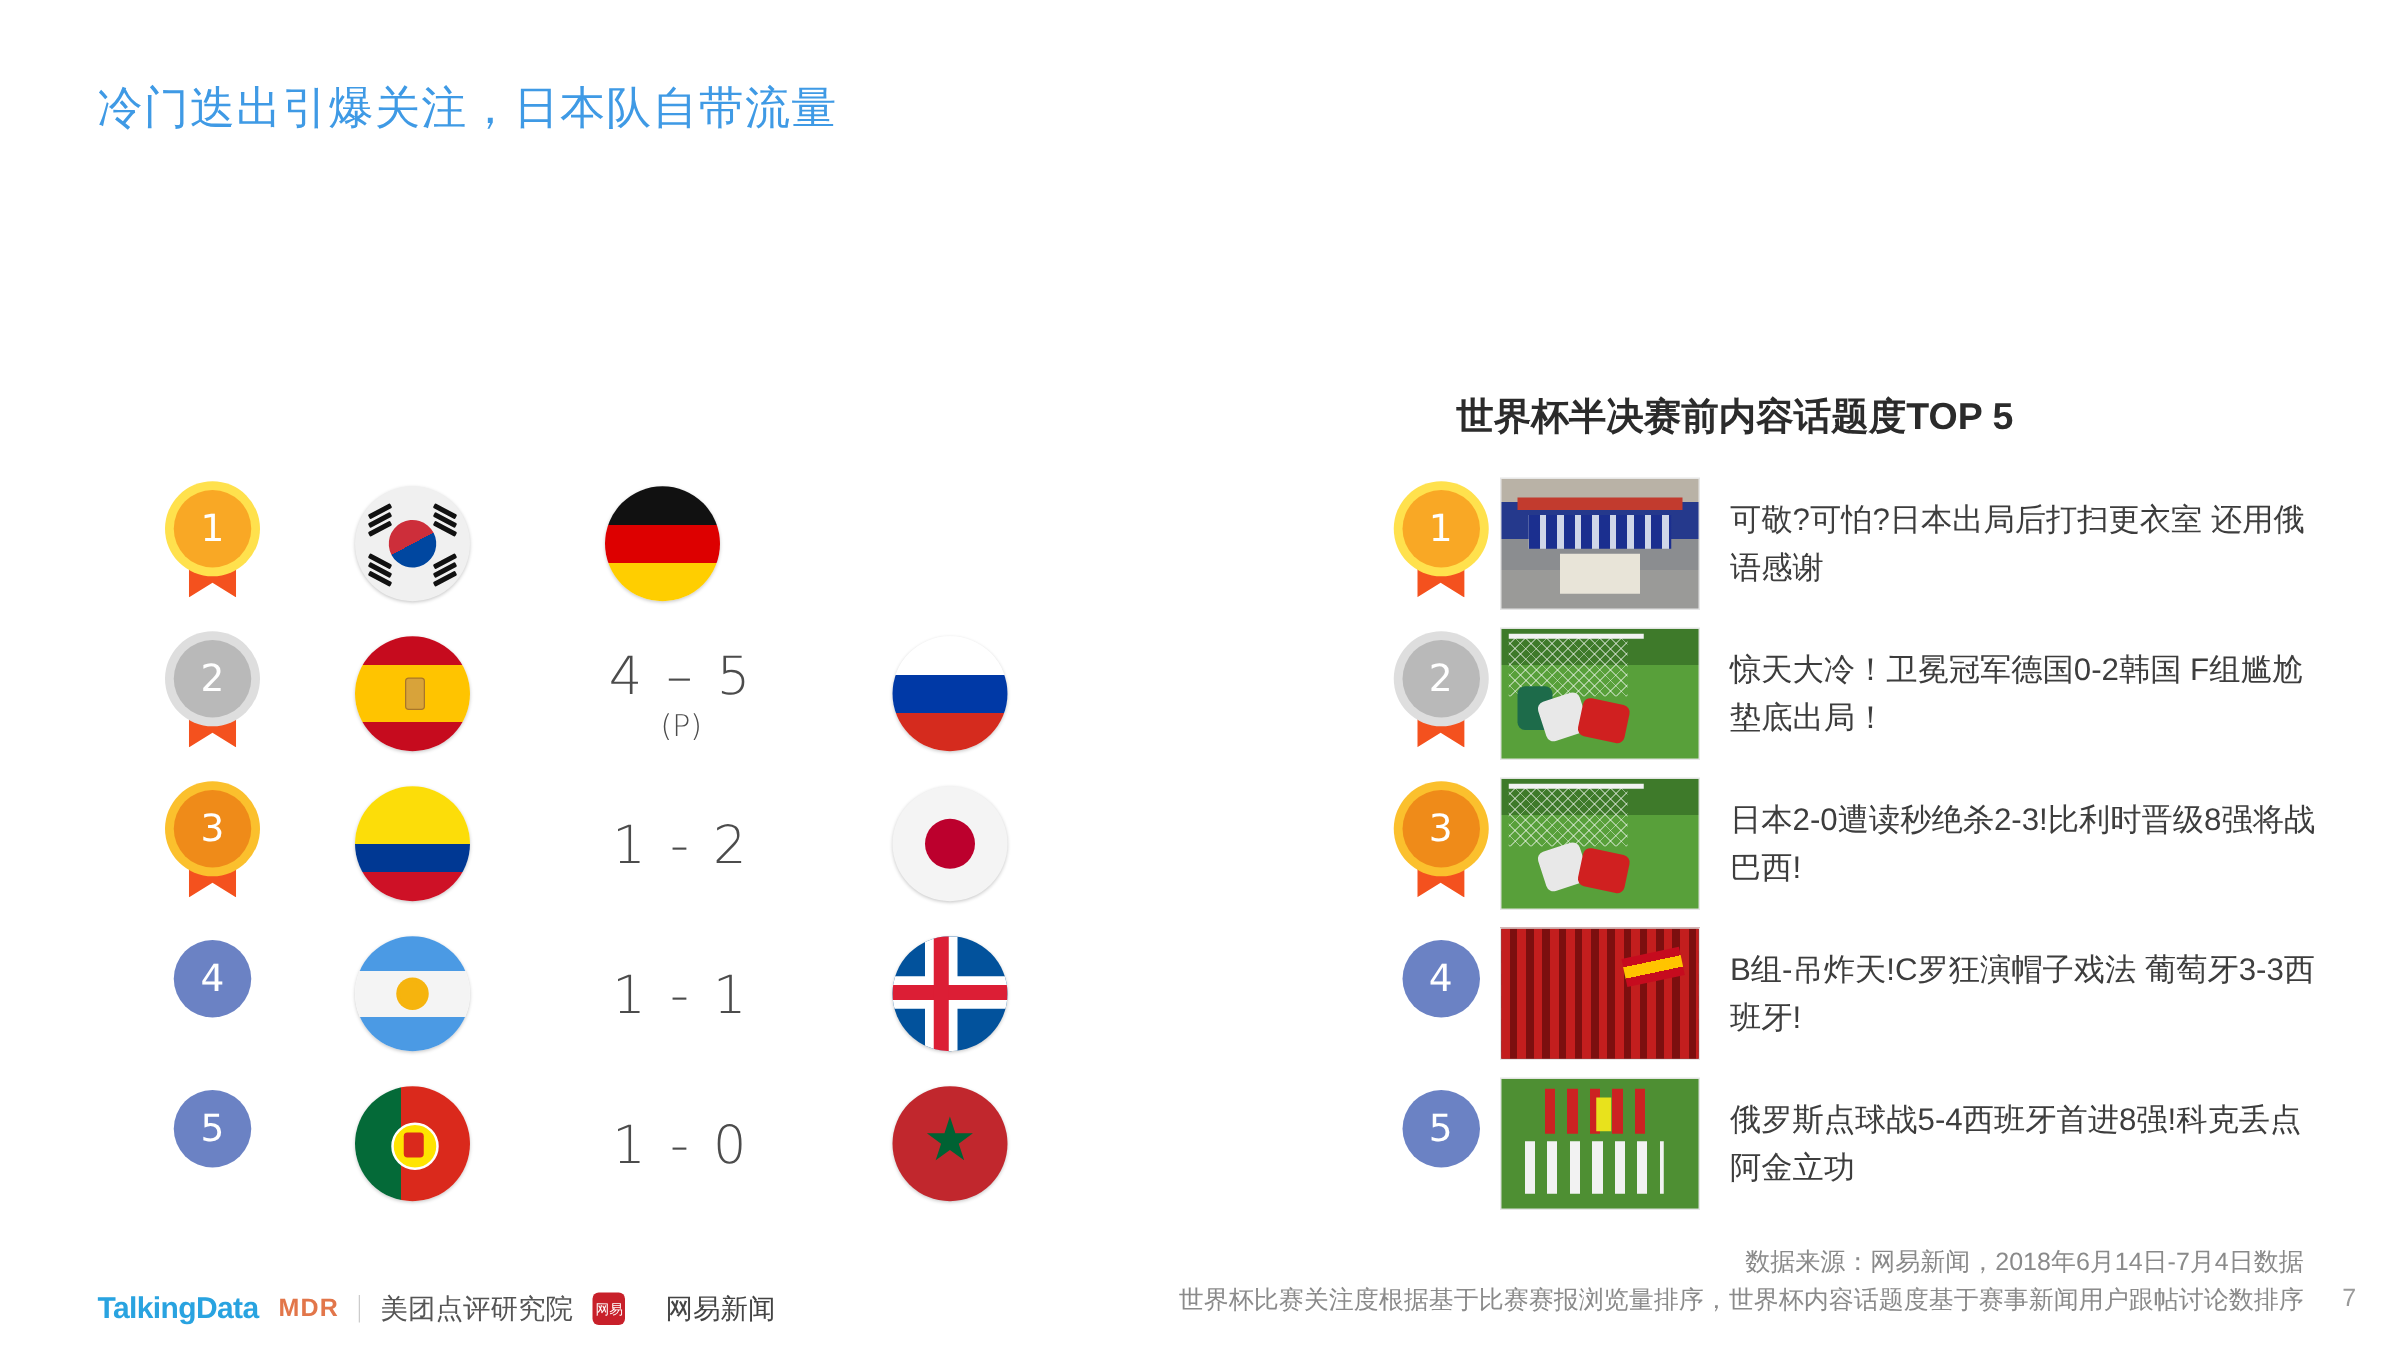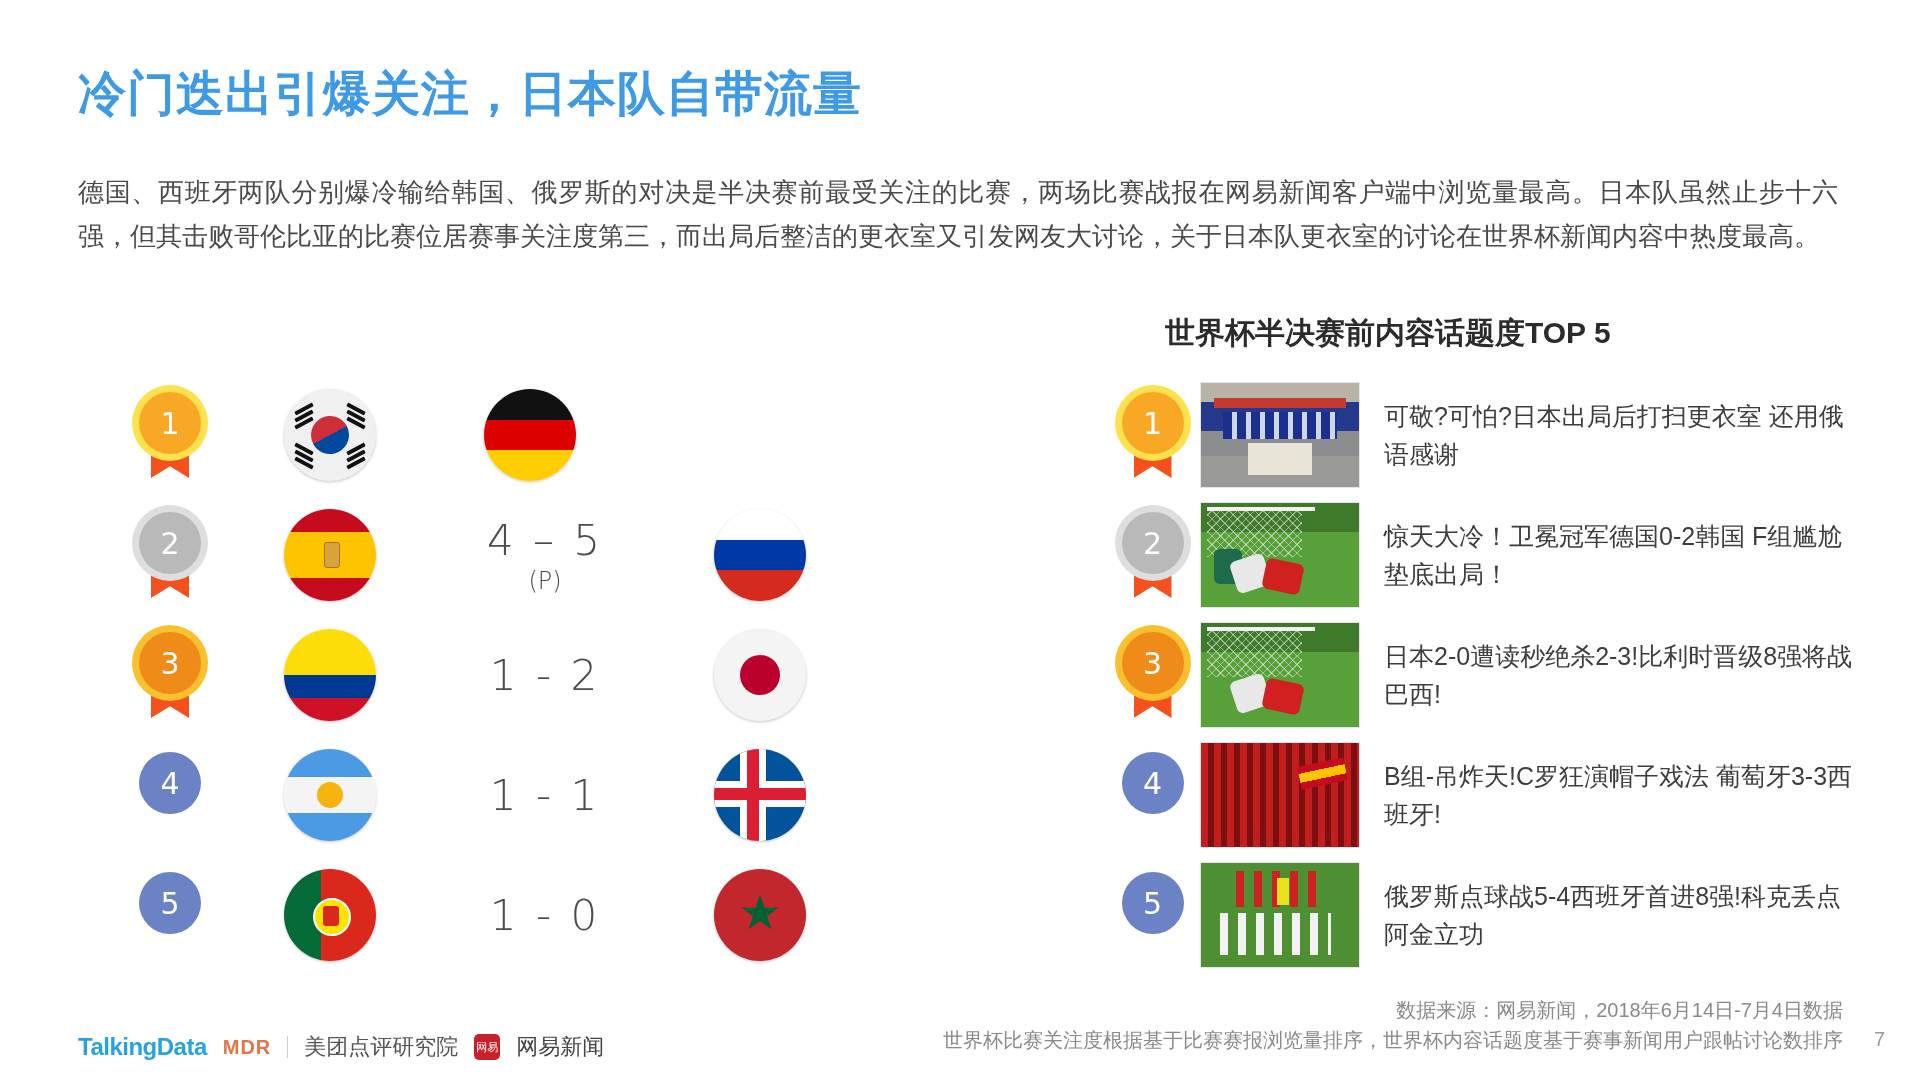--- a/index.html
+++ b/index.html
@@ -6,21 +6,21 @@
   body{
     width:1921px;height:1080px;background:#ffffff;overflow:hidden;
     font-family:"Liberation Sans","DejaVu Sans",sans-serif;
     -webkit-font-smoothing:antialiased;
   }
   .slide{position:relative;width:1921px;height:1080px;}
 
   
   .title{
     position:absolute;left:78px;top:62px;
-    font-size:48px;font-weight:bold;color:#3f9ae5;letter-spacing:1px;
+    font-size:36px;font-weight:normal;color:#3f9ae5;letter-spacing:1px;
     white-space:nowrap;
   }
   .intro{
     position:absolute;left:78px;top:170px;width:1760px;
     font-size:26px;line-height:44px;color:#4a4a4a;text-align:justify;
   }
 
   
   .col-head{
     position:absolute;font-size:30px;font-weight:bold;color:#2b2b2b;
@@ -172,29 +172,28 @@
   .brandbar{position:absolute;left:78px;top:1032px;display:flex;align-items:center;gap:16px;}
   .bd-td{font-size:24px;font-weight:bold;color:#29a3e0;letter-spacing:-.5px;}
   .bd-mdr{font-size:20px;font-weight:bold;color:#5fc3a8;letter-spacing:1px;}
   .bd-mdr span{color:#e2764a;}
   .bd-sep{width:1px;height:22px;background:#cccccc;}
   .bd-mt{font-size:22px;color:#555;}
   .bd-ico{
     width:26px;height:26px;border-radius:5px;background:#c8202a;color:#fff;
     font-size:11px;display:flex;align-items:center;justify-content:center;
   }
-  .bd-163{font-size:22px;color:#444;}
+  .bd-163{font-size:22px;color:#444;margin-left:16px;}
 </style>
 </head>
 <body>
 
 <div class="slide">
 
   <div class="title">冷门迭出引爆关注，日本队自带流量</div>
-  <div class="intro">德国、西班牙两队分别爆冷输给韩国、俄罗斯的对决是半决赛前最受关注的比赛，两场比赛战报在网易新闻客户端中浏览量最高。日本队虽然止步十六强，但其击败哥伦比亚的比赛位居赛事关注度第三，而出局后整洁的更衣室又引发网友大讨论，关于日本队更衣室的讨论在世界杯新闻内容中热度最高。</div>
 
   <div class="col-head right">世界杯半决赛前内容话题度TOP 5</div>
 
   <div class="matches">
 
     <div class="match-row">
       <div class="rank-cell">
         <div class="medal gold">
           <div class="disc">1</div>
           <div class="ribbon"></div>

